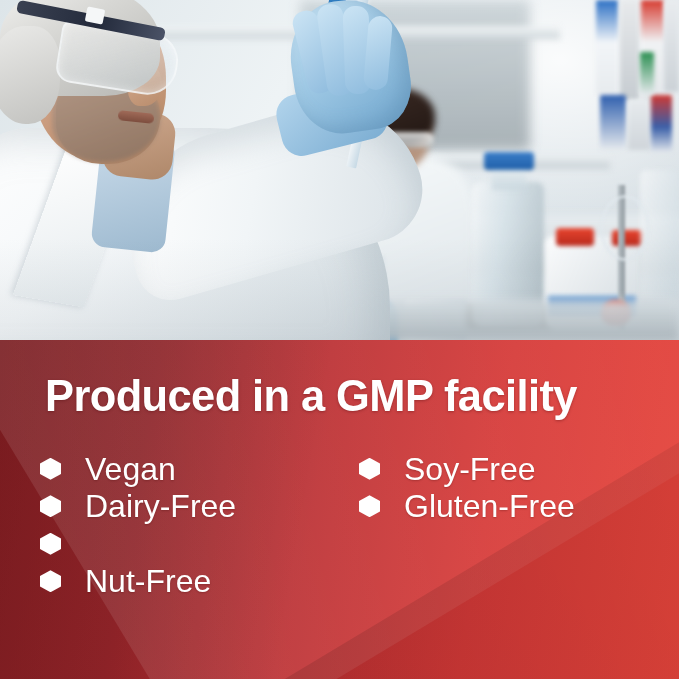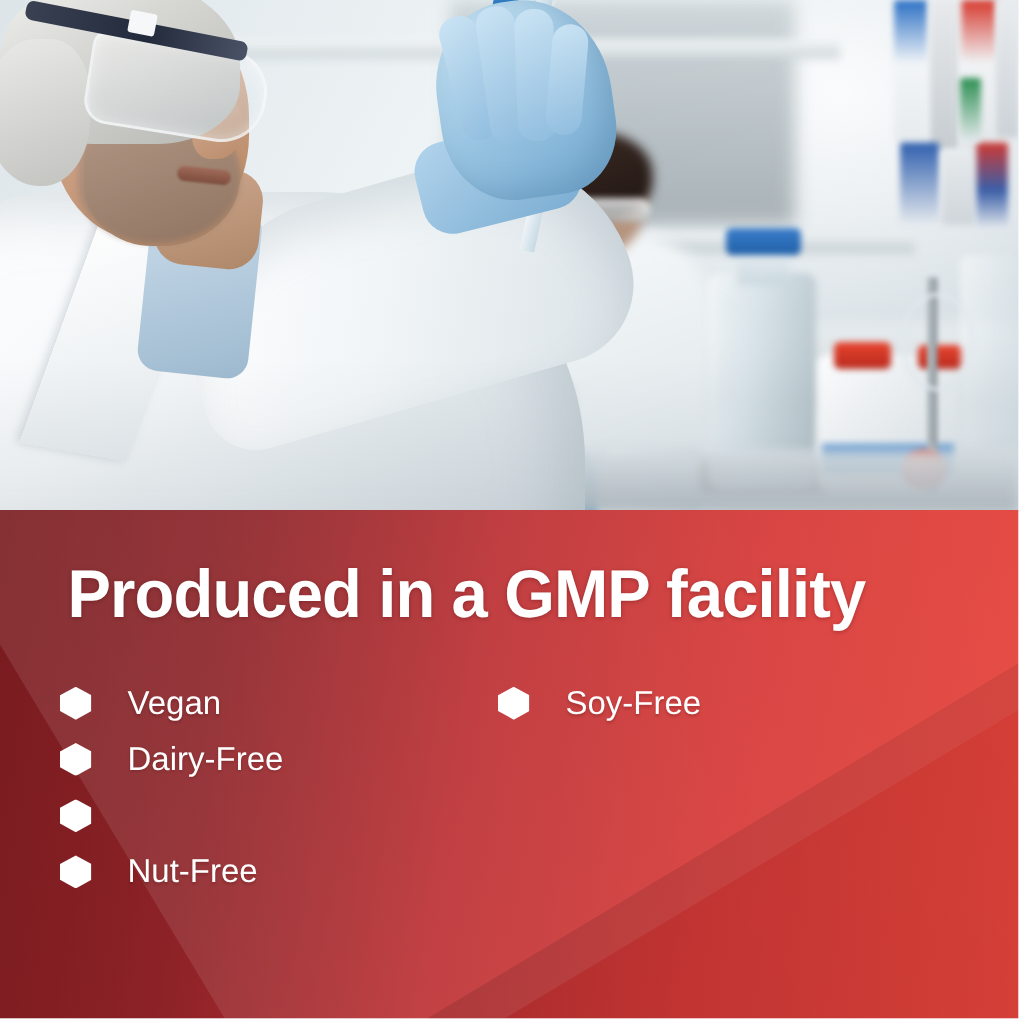--- a/index.html
+++ b/index.html
@@ -485,39 +485,39 @@
     position: absolute;
     left: 0;
     top: 450px;
     width: 679px;
   }
   .col {
     position: absolute;
     top: 0;
   }
   .col-left  { left: 40px; }
-  .col-right { left: 332px; }
+  .col-right { left: 359px; }
 
   .item {
     display: flex;
     align-items: center;
     height: 37.5px;
   }
   .hexbullet {
     width: 21px;
     height: 22px;
     background: #ffffff;
     clip-path: polygon(50% 0%, 100% 26%, 100% 74%, 50% 100%, 0% 74%, 0% 26%);
     flex: 0 0 auto;
     box-shadow: 0 1px 2px rgba(80,12,14,.25);
   }
   .item-label {
     margin-left: 24px;
     color: #ffffff;
-    font-size: 22px;
+    font-size: 32px;
     font-weight: 400;
     line-height: 32px;
     white-space: nowrap;
     text-shadow: 0 1px 2px rgba(70,10,12,.28);
     text-align: right;
   }
 </style>
 </head>
 <body>
 
@@ -621,17 +621,21 @@
         <span class="hexbullet"></span>
         <span class="item-label">Nut-Free</span>
       </div>
     </div>
 
     <div class="col col-right">
       <div class="item">
         <span class="hexbullet"></span>
         <span class="item-label">Soy-Free</span>
       </div>
+      <div class="item">
+        <span class="hexbullet"></span>
+        <span class="item-label">Gluten-Free</span>
+      </div>
     </div>
 
   </div>
 
 </div>
 
 </body></html>

